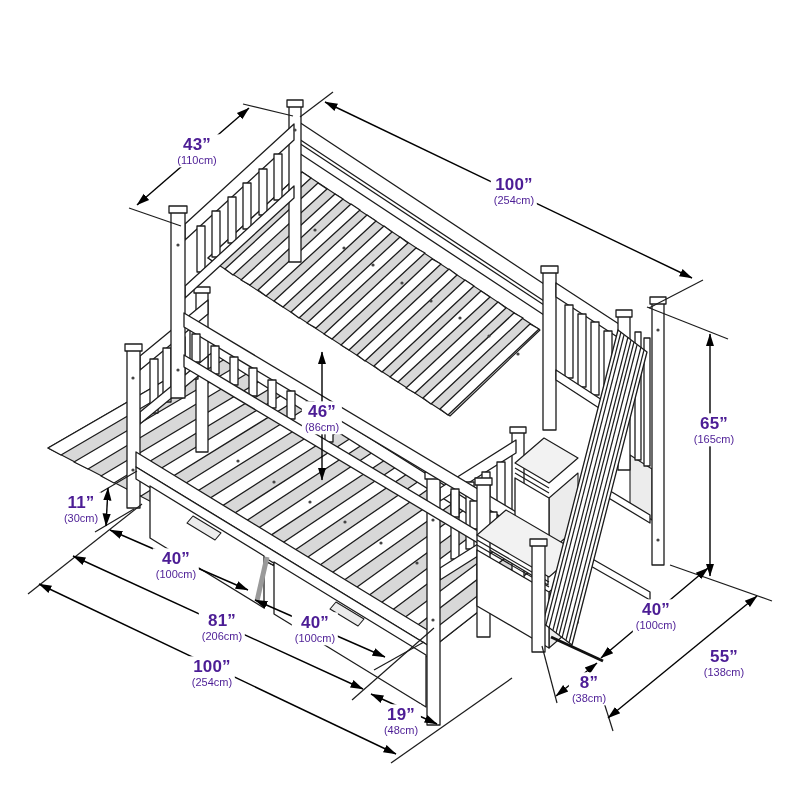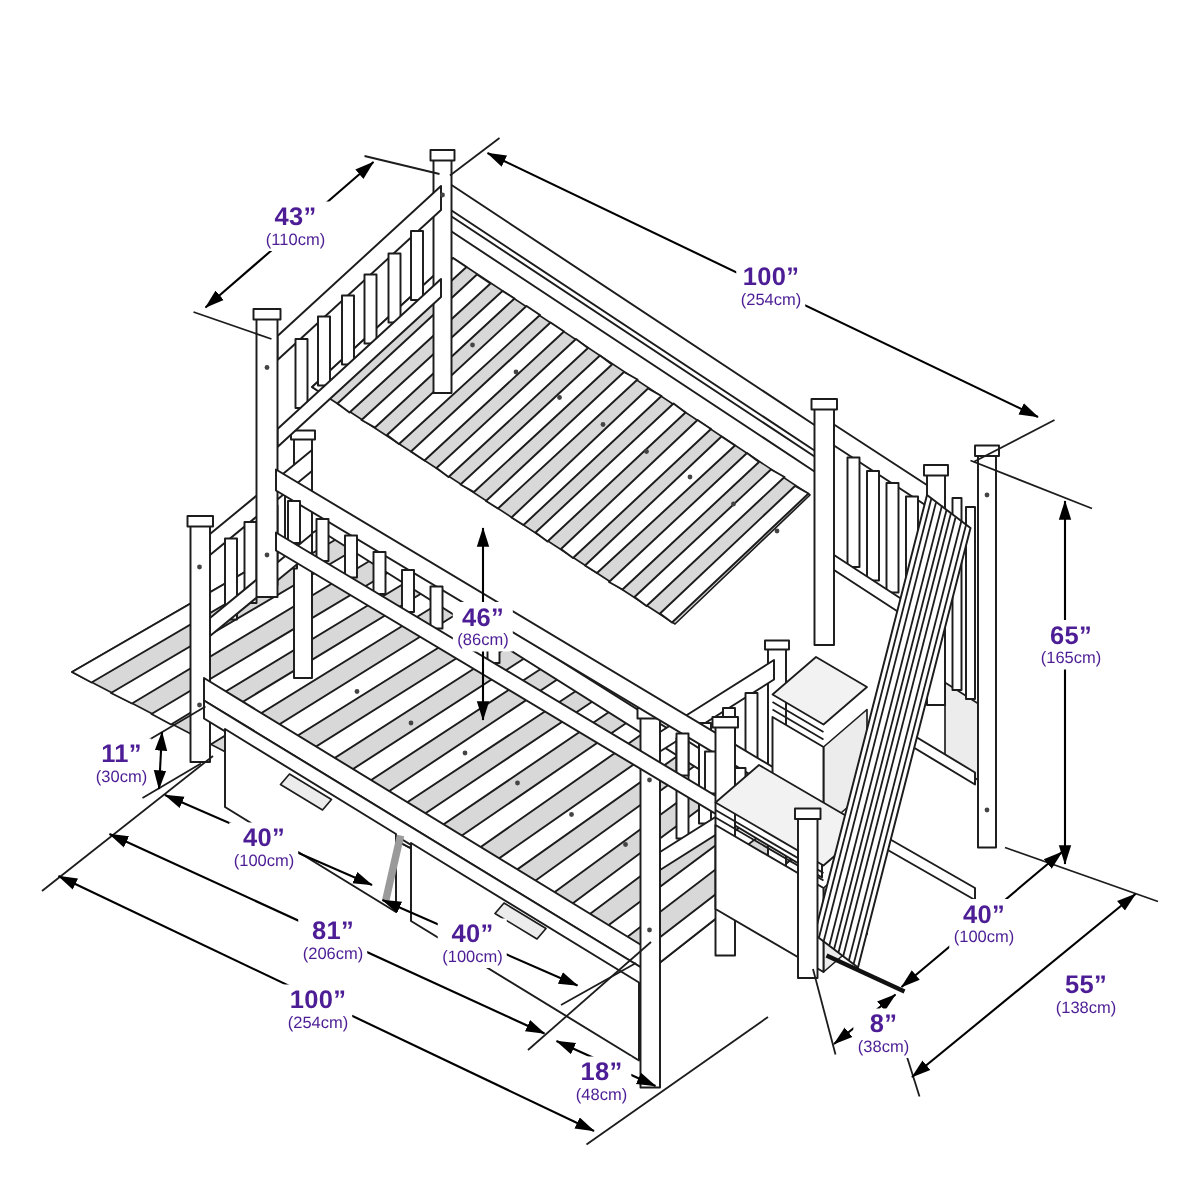--- a/index.html
+++ b/index.html
@@ -293,21 +293,21 @@
 </div>
 <div class="dim-label" style="left:315px;top:629px">
   <span class="in">40”</span>
   <span class="cm">(100cm)</span>
 </div>
 <div class="dim-label" style="left:212px;top:673px">
   <span class="in">100”</span>
   <span class="cm">(254cm)</span>
 </div>
 <div class="dim-label" style="left:401px;top:721px">
-  <span class="in">18”</span>
+  <span class="in">19”</span>
   <span class="cm">(48cm)</span>
 </div>
 <div class="dim-label" style="left:589px;top:689px">
   <span class="in">8”</span>
   <span class="cm">(38cm)</span>
 </div>
 <div class="dim-label" style="left:656px;top:616px">
   <span class="in">40”</span>
   <span class="cm">(100cm)</span>
 </div>

